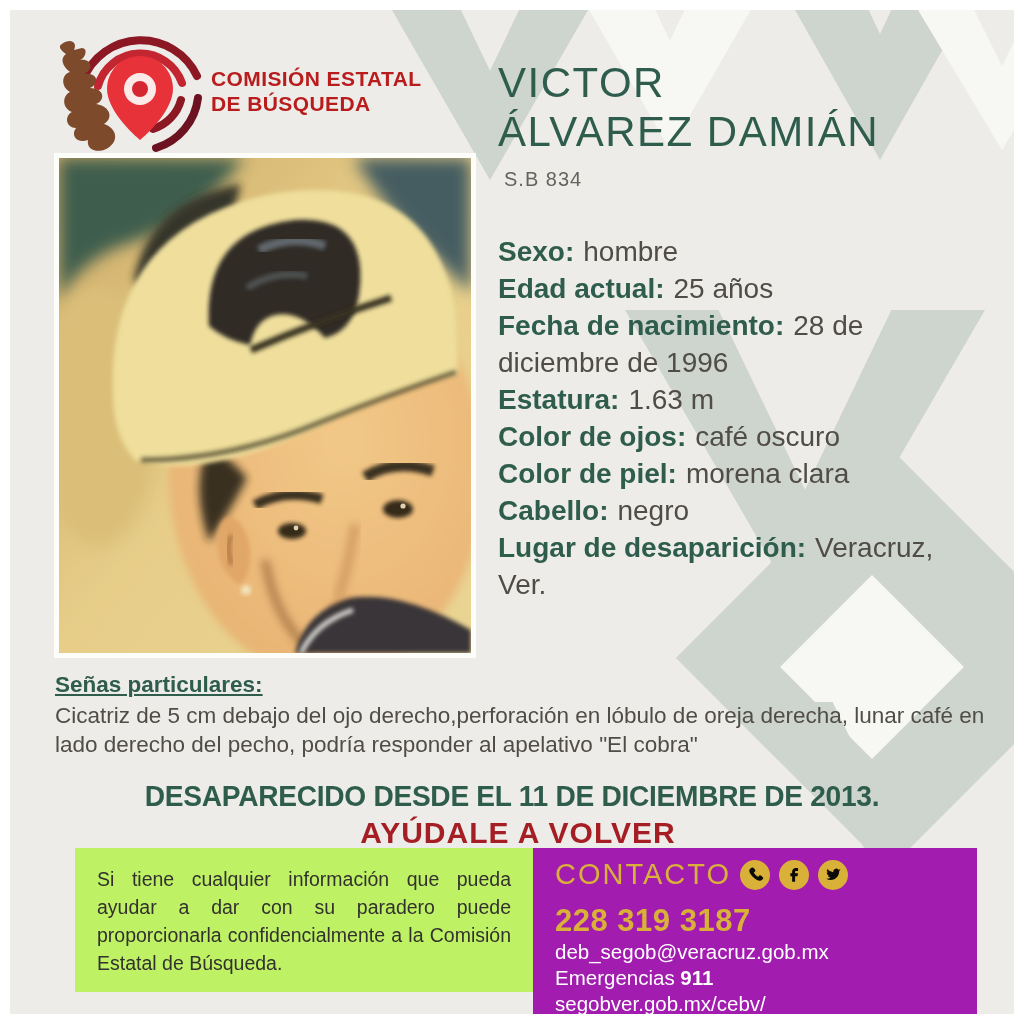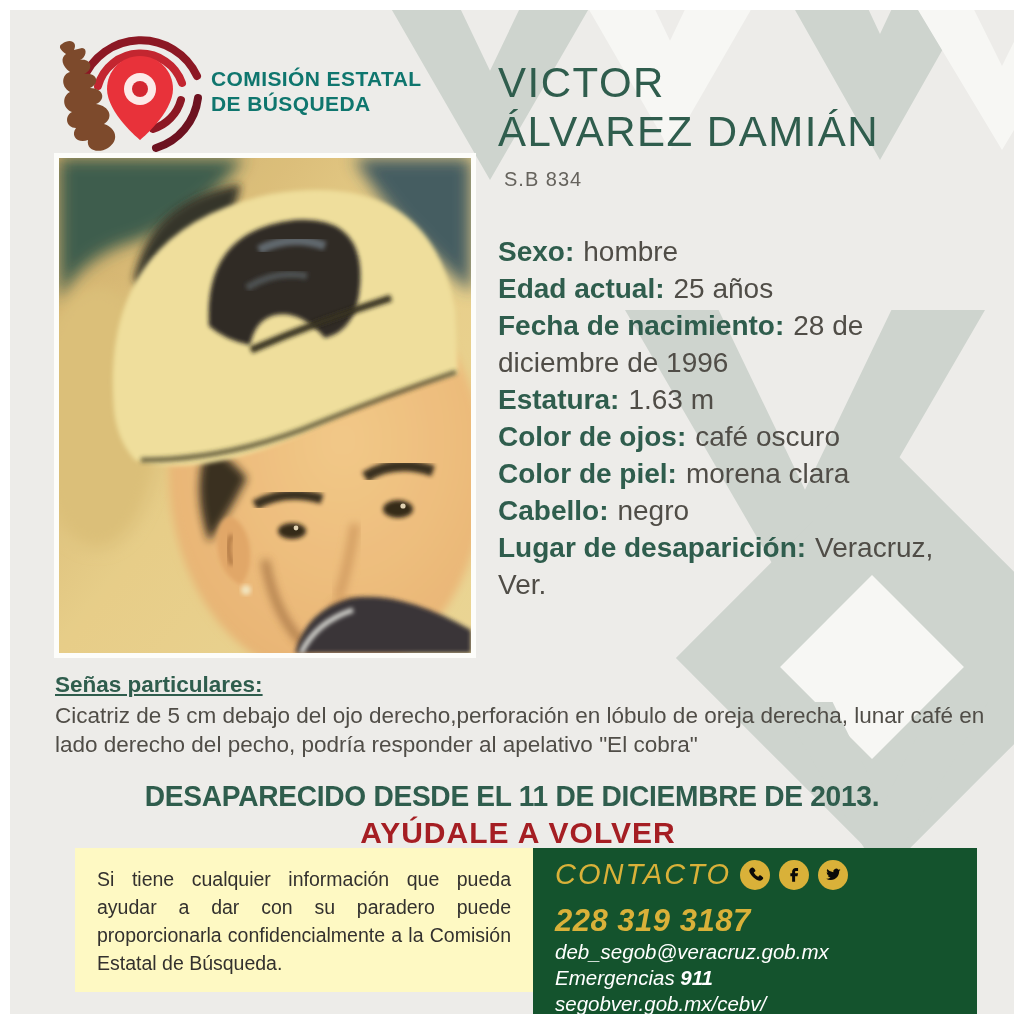--- a/index.html
+++ b/index.html
@@ -14,21 +14,21 @@
   .chev{position:absolute;clip-path:polygon(0 0,26% 0,50% 58%,74% 0,100% 0,50% 100%);}
   .chev.dark{background:#ced4ce;}
   .chev.light{background:#f7f7f4;}
   .diamond{position:absolute;transform:rotate(45deg);}
   .diamond.dark{background:#ced4ce;}
   .diamond.light{background:#f7f7f4;}
   
   .content{position:absolute;inset:0;z-index:1;}
   
   .brand{position:absolute;left:30px;top:26px;display:flex;align-items:flex-start;}
-  .brand-text{margin-left:6px;padding-top:30px;color:#0f766e;font-weight:bold;
+  .brand-text{margin-left:6px;padding-top:30px;color:#b91c1c;font-weight:bold;
     font-size:21px;line-height:25px;letter-spacing:.4px;}
   
   .photo-frame{position:absolute;left:44px;top:143px;width:422px;height:505px;
     background:#fdfdfa;padding:5px;}
   .photo-frame svg{display:block;width:412px;height:495px;}
   
   .name{position:absolute;left:488px;top:48px;color:#2f5d4d;font-weight:500;
     font-size:42px;line-height:49px;letter-spacing:1.5px;}
   .case-id{position:absolute;left:494px;top:158px;color:#66635d;font-size:20px;letter-spacing:1px;}
   
@@ -40,24 +40,24 @@
   .senas .lbl{color:#2f5d4d;font-weight:bold;font-size:22.5px;line-height:29px;text-decoration:underline;}
   .senas .txt{color:#504d47;font-size:22.5px;line-height:29px;margin-top:2px;}
   
   .missing-since{position:absolute;left:0;right:0;top:770px;text-align:center;
     color:#2f5d4d;font-weight:bold;font-size:29px;letter-spacing:-.3px;
     transform:scaleX(.97);}
   .help-line{position:absolute;left:0;right:0;top:806px;text-align:center;
     color:#a51e23;font-weight:bold;font-size:30px;letter-spacing:1px;padding-left:12px;}
   
   .info-box{position:absolute;left:65px;top:838px;width:458px;height:144px;
-    background:#fef9c3;padding:17px 22px 0 22px;}
+    background:#bef264;padding:17px 22px 0 22px;}
   .info-box .txt{color:#33312e;font-size:19.5px;line-height:28px;text-align:justify;}
   .contact-box{position:absolute;left:523px;top:838px;width:444px;height:168px;
-    background:#14532d;padding:10px 20px 0 22px;color:#ffffff;font-style:italic;}
+    background:#a21caf;padding:10px 20px 0 22px;color:#ffffff;}
   .contact-row{display:flex;align-items:center;gap:9px;}
   .contact-title{color:#d9b139;font-size:29px;letter-spacing:2px;font-weight:500;}
   .soc{width:30px;height:30px;border-radius:50%;background:#d9b139;display:flex;
     align-items:center;justify-content:center;flex:0 0 auto;}
   .soc svg{display:block;}
   .phone-number{color:#d9b139;font-weight:bold;font-size:31px;letter-spacing:.5px;
     line-height:36px;margin-top:12px;}
   .contact-line{font-size:20.5px;line-height:26px;color:#ffffff;}
   .contact-line .bold{font-weight:bold;}
 </style>

